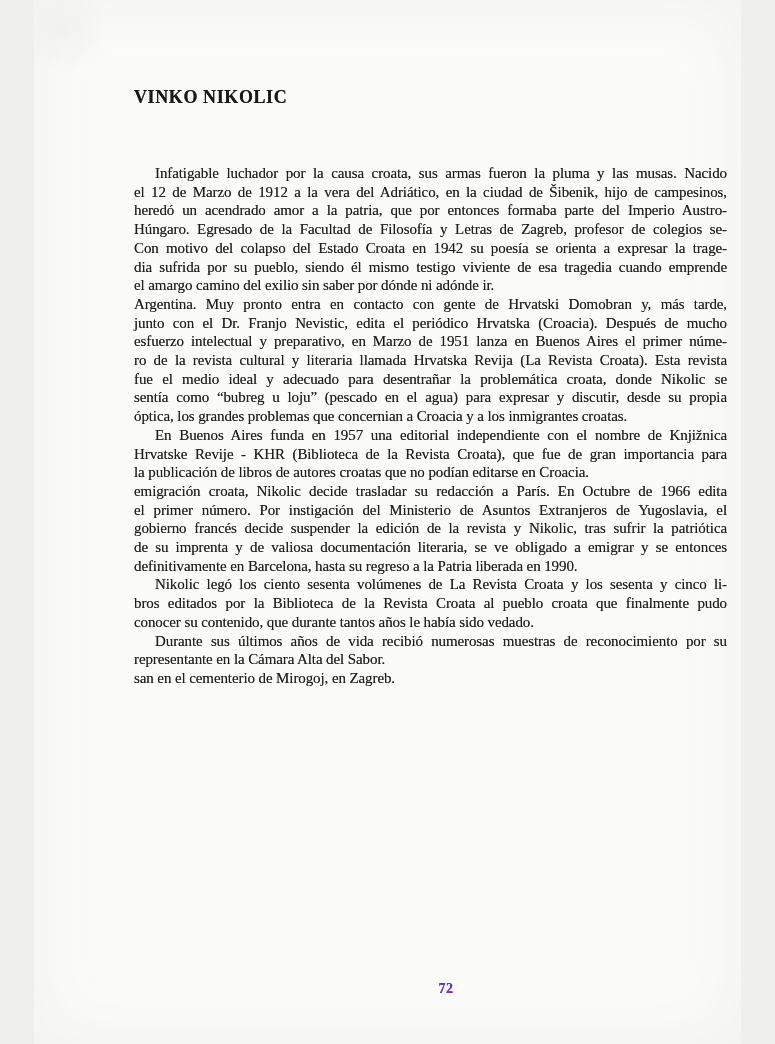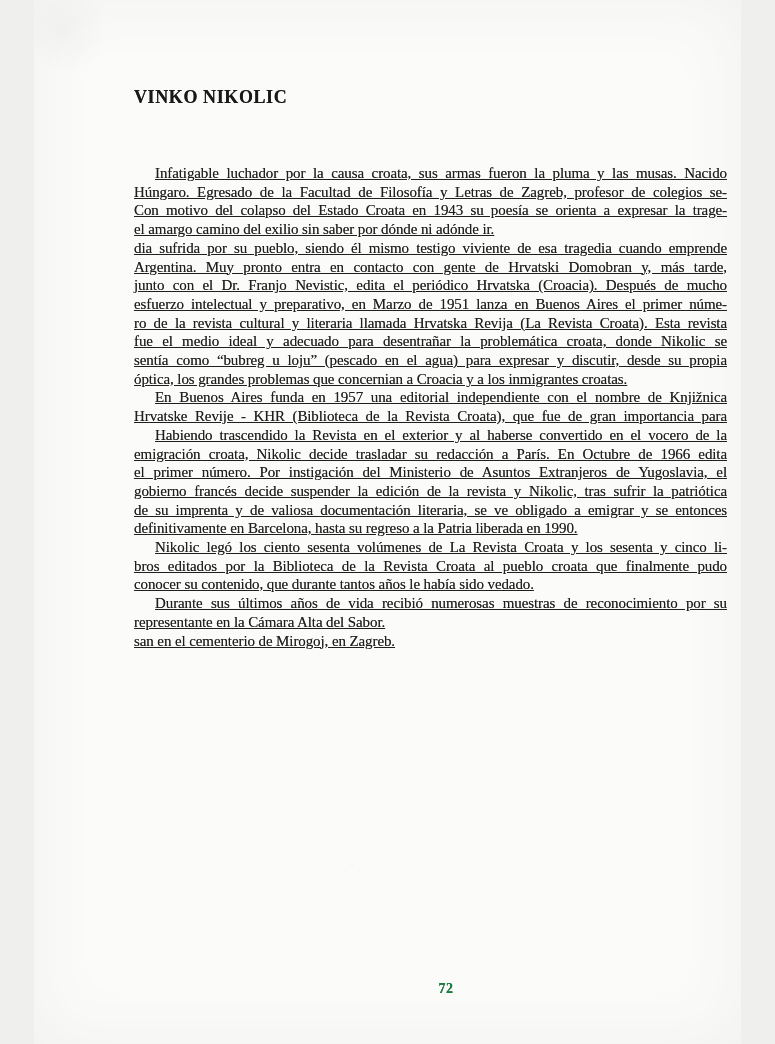--- a/index.html
+++ b/index.html
@@ -56,69 +56,70 @@
     text-shadow: 0 0 0.5px rgba(31,31,31,0.65);
   }
 
   .para { margin: 0; }
 
   .line {
     white-space: nowrap;
     letter-spacing: -0.1px;
     text-align: justify;
     text-align-last: justify;
-    text-decoration: underline;
   }
   .line.last { text-align-last: left; }
   .line.indent { text-indent: 21px; }
 
   .page-number {
     position: absolute;
     top: 981px;
     left: 100px;
     width: 624px;
     text-align: center;
     font-size: 14px;
     font-weight: 600;
     letter-spacing: 0.5px;
-    color: #15803d;
+    color: #6d28d9;
     text-shadow: 0 0 0.5px rgba(42,42,42,0.7);
   }
 </style>
 </head>
 <body>
 
 <div class="page" style="background: rgb(251, 251, 250); color: rgb(31, 31, 31);">
   <div class="doc-title">VINKO NIKOLIC</div>
 
   <div class="body-text">
       <div class="para">
         <div class="line indent">Infatigable luchador por la causa croata, sus armas fueron la pluma y las musas. Nacido</div>
+        <div class="line">el 12 de Marzo de 1912 a la vera del Adriático, en la ciudad de Šibenik, hijo de campesinos,</div>
+        <div class="line">heredó un acendrado amor a la patria, que por entonces formaba parte del Imperio Austro-</div>
         <div class="line">Húngaro. Egresado de la Facultad de Filosofía y Letras de Zagreb, profesor de colegios se-</div>
       </div>
       <div class="para">
-        <div class="line">Con motivo del colapso del Estado Croata en 1943 su poesía se orienta a expresar la trage-</div>
+        <div class="line">Con motivo del colapso del Estado Croata en 1942 su poesía se orienta a expresar la trage-</div>
+        <div class="line">dia sufrida por su pueblo, siendo él mismo testigo viviente de esa tragedia cuando emprende</div>
         <div class="line last">el amargo camino del exilio sin saber por dónde ni adónde ir.</div>
-        <div class="line">dia sufrida por su pueblo, siendo él mismo testigo viviente de esa tragedia cuando emprende</div>
       </div>
       <div class="para">
         <div class="line">Argentina. Muy pronto entra en contacto con gente de Hrvatski Domobran y, más tarde,</div>
         <div class="line">junto con el Dr. Franjo Nevistic, edita el periódico Hrvatska (Croacia). Después de mucho</div>
         <div class="line">esfuerzo intelectual y preparativo, en Marzo de 1951 lanza en Buenos Aires el primer núme-</div>
         <div class="line">ro de la revista cultural y literaria llamada Hrvatska Revija (La Revista Croata). Esta revista</div>
         <div class="line">fue el medio ideal y adecuado para desentrañar la problemática croata, donde Nikolic se</div>
         <div class="line">sentía como “bubreg u loju” (pescado en el agua) para expresar y discutir, desde su propia</div>
         <div class="line last">óptica, los grandes problemas que concernian a Croacia y a los inmigrantes croatas.</div>
       </div>
       <div class="para">
         <div class="line indent">En Buenos Aires funda en 1957 una editorial independiente con el nombre de Knjižnica</div>
         <div class="line">Hrvatske Revije - KHR (Biblioteca de la Revista Croata), que fue de gran importancia para</div>
+        <div class="line last">la publicación de libros de autores croatas que no podían editarse en Croacia.</div>
       </div>
       <div class="para">
-        <div class="line indent">Habiendo trascendido la Revista en el exterior y al haberse convertido en el vocero de la</div>
         <div class="line">emigración croata, Nikolic decide trasladar su redacción a París. En Octubre de 1966 edita</div>
         <div class="line">el primer número. Por instigación del Ministerio de Asuntos Extranjeros de Yugoslavia, el</div>
         <div class="line">gobierno francés decide suspender la edición de la revista y Nikolic, tras sufrir la patriótica</div>
         <div class="line">de su imprenta y de valiosa documentación literaria, se ve obligado a emigrar y se entonces</div>
         <div class="line last">definitivamente en Barcelona, hasta su regreso a la Patria liberada en 1990.</div>
       </div>
       <div class="para">
         <div class="line indent">Nikolic legó los ciento sesenta volúmenes de La Revista Croata y los sesenta y cinco li-</div>
         <div class="line">bros editados por la Biblioteca de la Revista Croata al pueblo croata que finalmente pudo</div>
         <div class="line last">conocer su contenido, que durante tantos años le había sido vedado.</div>

